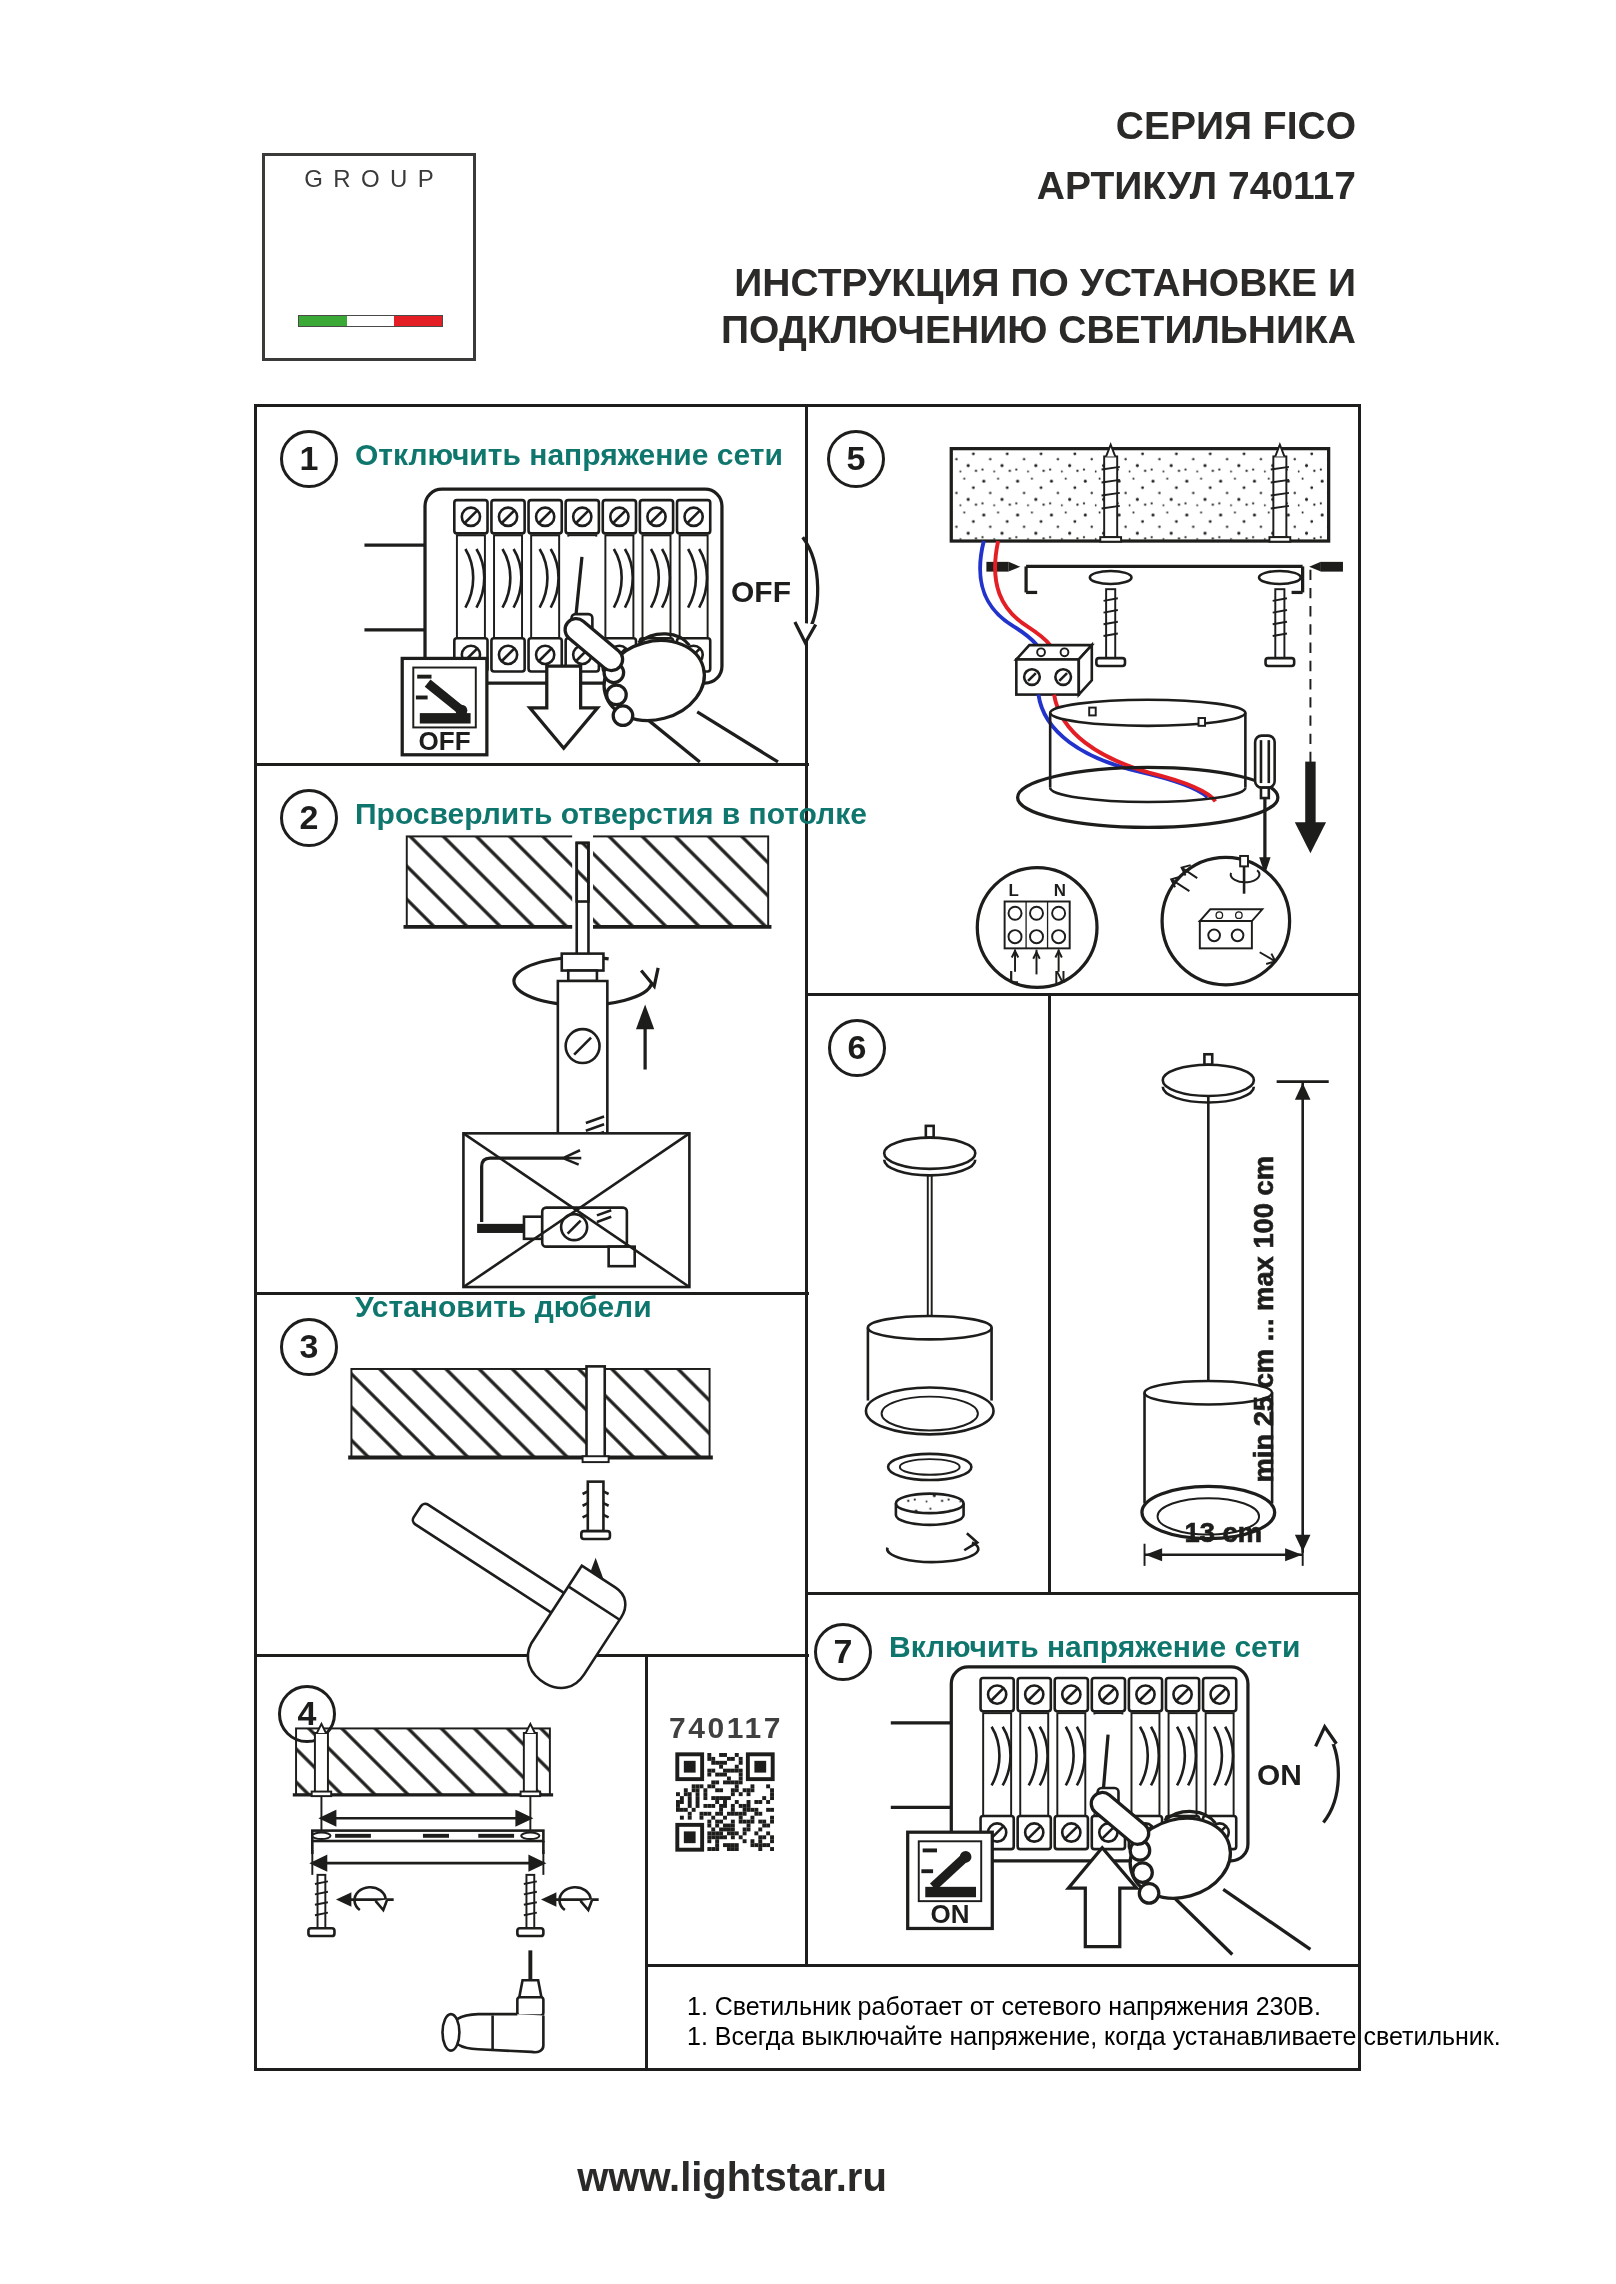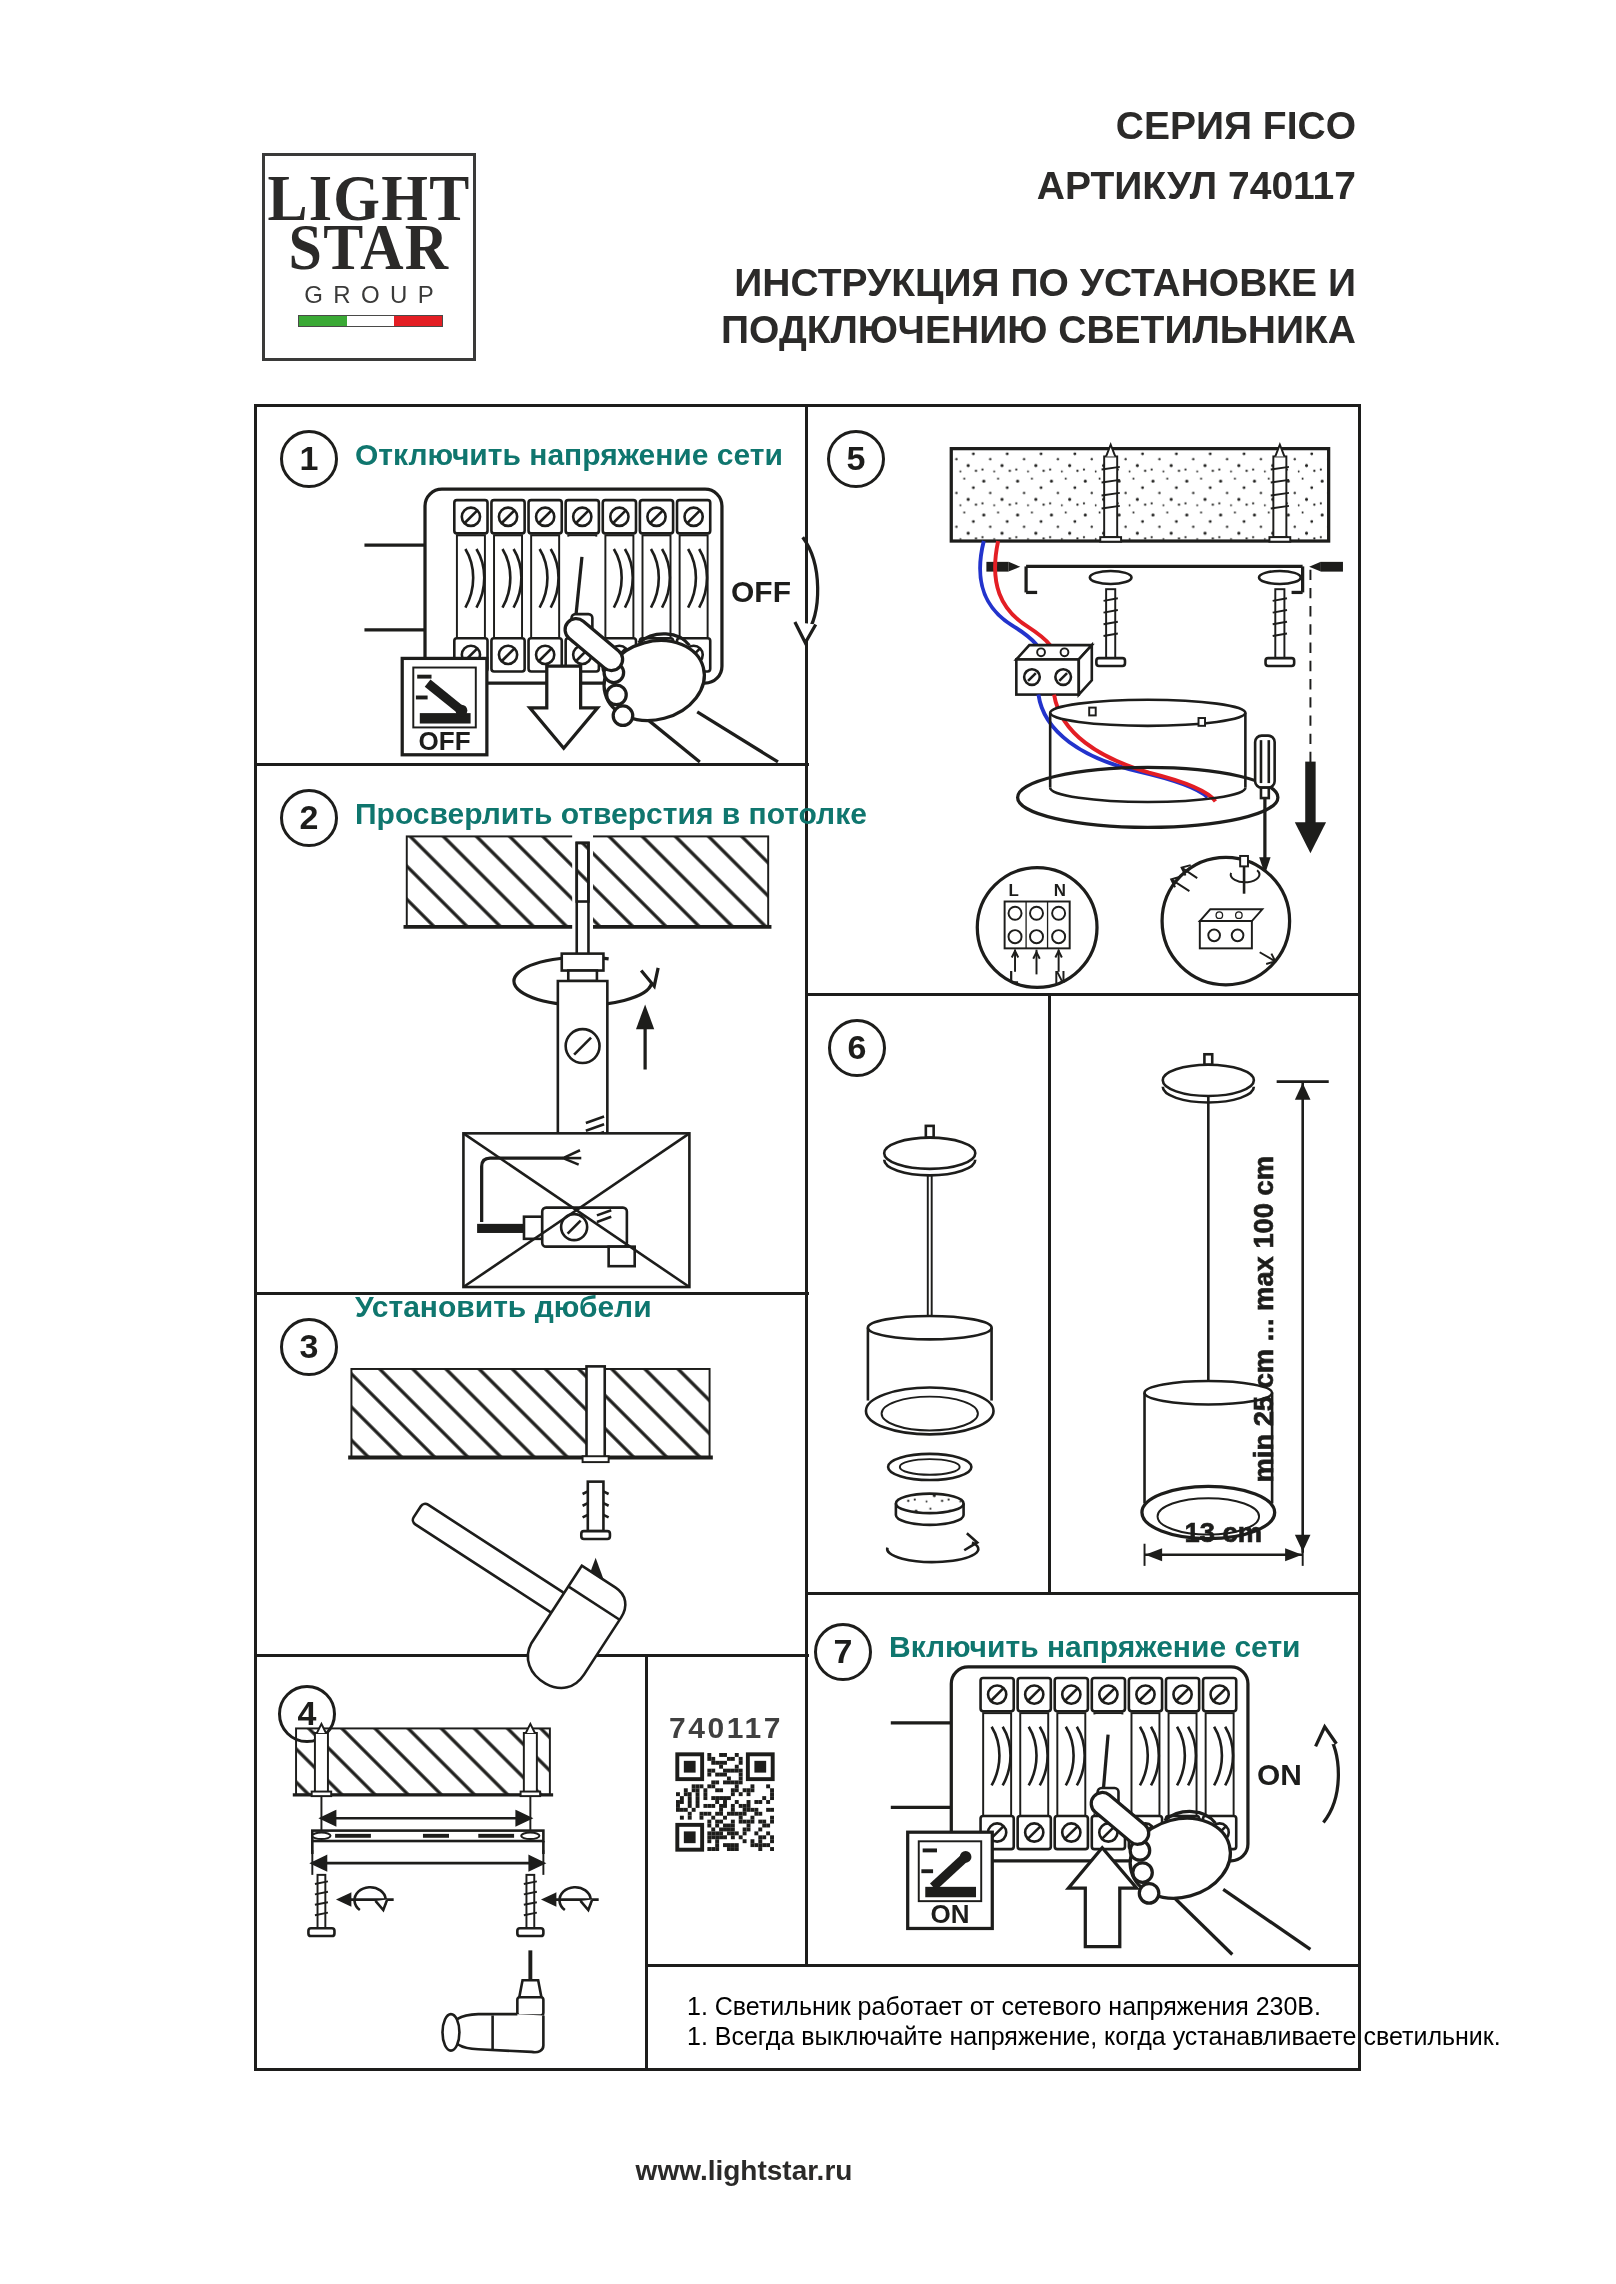--- a/index.html
+++ b/index.html
@@ -22,22 +22,22 @@
   
   .stepc{position:absolute;width:52px;height:52px;border:3.3px solid #1d1d1b;border-radius:50%;
          font-size:34px;font-weight:bold;text-align:center;line-height:51px;background:#fff;}
   .steptitle{position:absolute;font-size:30px;font-weight:bold;color:#0f766e;white-space:nowrap;}
   
   .qr-num{position:absolute;left:648px;top:1711px;width:156px;text-align:center;
           font-size:30px;letter-spacing:2.6px;color:#404040;font-weight:600;}
   
   .notes{position:absolute;left:687px;top:1991px;font-size:25px;line-height:30px;color:#000000;}
   
-  .footer{position:absolute;left:12px;top:2155px;width:1464px;text-align:center;
-          font-size:28px;font-weight:bold;color:#2b2a29;}
+  .footer{position:absolute;left:0;top:2155px;width:1464px;text-align:center;
+          font-size:40px;font-weight:bold;color:#2b2a29;}
   svg{position:absolute;overflow:visible;}
   svg *{vector-effect:none;}
   text{font-family:"Liberation Sans",sans-serif;}
 </style>
 </head>
 <body>
 
 <div class="page">
 
   <svg width="0" height="0">
@@ -63,24 +63,20 @@
         <path d="M20,78 C36,104 36,140 20,168" fill="none"></path>
         <path d="M37,78 C53,104 53,140 37,168" fill="none"></path>
         <rect x="3" y="215" width="51" height="51" rx="4"></rect>
         <circle cx="28.5" cy="240.5" r="14"></circle>
         <line x1="19" y1="250" x2="38" y2="231"></line>
       </g>
     </defs>
   </svg>
 
   <div class="logo-box">
-    <div style="margin-top:18px">
-      <div class="logo-word">LIGHT</div>
-      <div class="logo-word">STAR</div>
-    </div>
     <div class="logo-group">GROUP</div>
     <div class="flag">
       <span style="background:#3aa935"></span>
         <span style="background:#ffffff"></span>
         <span style="background:#e31e24"></span>
     </div>
   </div>
 
   <div class="hdr hdr-series">СЕРИЯ FICO</div>
   <div class="hdr hdr-article">АРТИКУЛ 740117</div>

